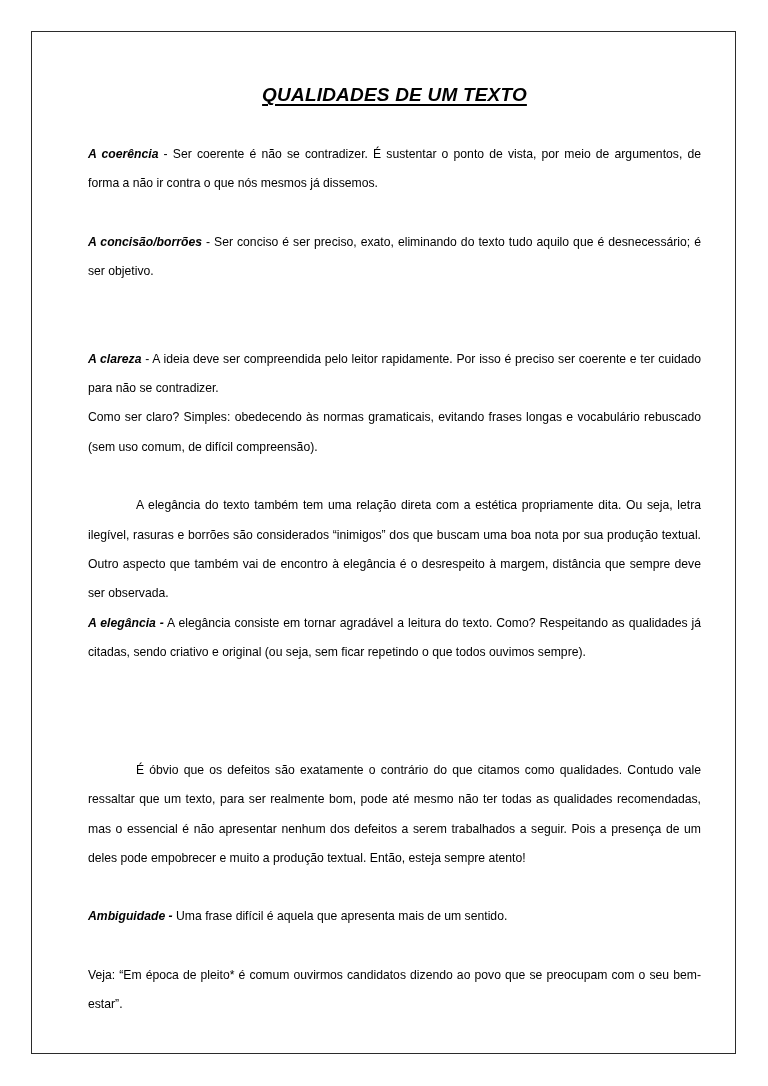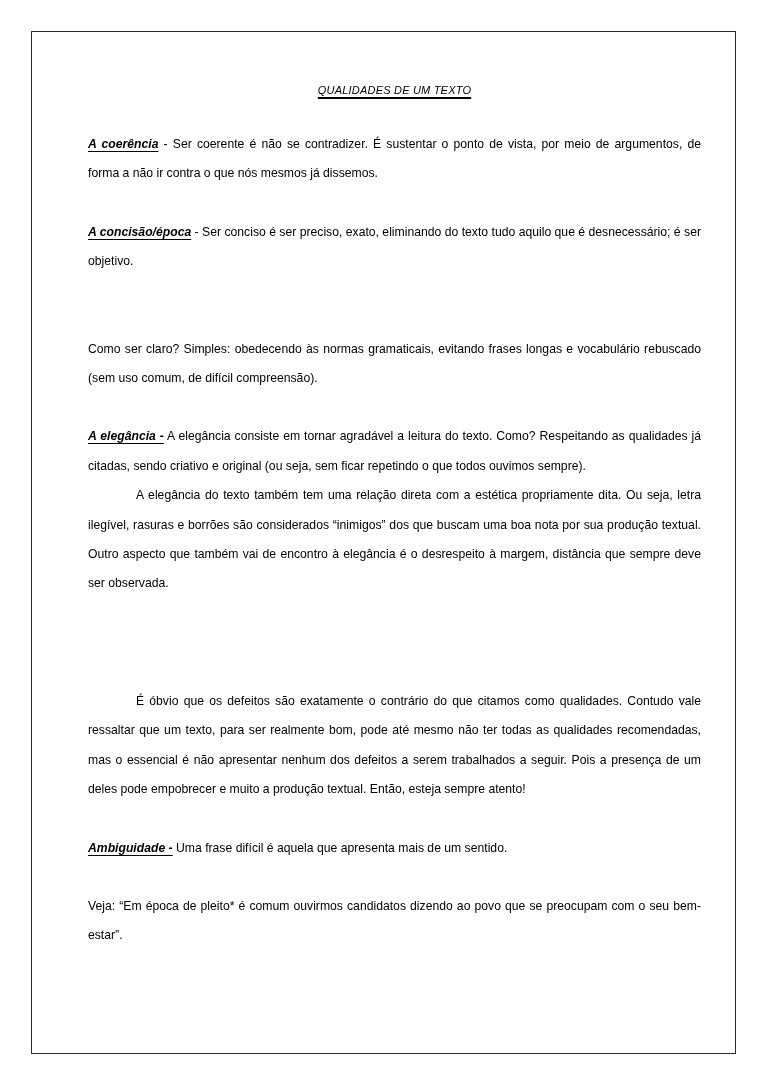--- a/index.html
+++ b/index.html
@@ -24,22 +24,22 @@
     box-sizing: border-box;
     background: #ffffff;
   }
   .content {
     position: absolute;
     left: 56px;
     top: 0;
     width: 613px;
   }
   h1.doc-title {
-    font-size: 11px;
-    font-weight: normal;
+    font-size: 19px;
+    font-weight: bold;
     font-style: italic;
     text-align: center;
     margin: 0;
     padding: 0;
     letter-spacing: 0.2px;
   }
   h1.doc-title span.ul {
     text-decoration: underline;
     text-underline-offset: 3px;
     text-decoration-thickness: 1.6px;
@@ -53,21 +53,20 @@
   }
   p.para.nojustify {
     text-align: left;
   }
   p.indent {
     text-indent: 48px;
   }
   .lead {
     font-weight: bold;
     font-style: italic;
-    text-decoration: underline;
     text-underline-offset: 2.5px;
     text-decoration-thickness: 1.4px;
   }
   .sp-title-1 { height: 52px; }
   .sp-after-title { height: 34px; }
   .sp-gap { height: 29px; }
   .sp-before-h2 { height: 57px; }
   .sp-after-h2 { height: 31px; }
 </style>
 </head>
@@ -79,35 +78,36 @@
     <div class="sp-title-1"></div>
 
     <h1 class="doc-title"><span class="ul">QUALIDADES DE UM TEXTO</span></h1>
 
     <div class="sp-after-title"></div>
 
     <p class="para"><span class="lead">A coerência</span><span> - Ser coerente é não se contradizer. É sustentar o ponto de vista, por meio de argumentos, de forma a não ir contra o que nós mesmos já dissemos.</span></p>
 
     <div class="sp-gap"></div>
 
-    <p class="para"><span class="lead">A  concisão/época</span><span> - Ser conciso é ser preciso, exato, eliminando do texto tudo aquilo que é desnecessário; é ser objetivo.</span></p>
+    <p class="para"><span class="lead">A  concisão/borrões</span><span> - Ser conciso é ser preciso, exato, eliminando do texto tudo aquilo que é desnecessário; é ser objetivo.</span></p>
 
     <div class="sp-gap"></div>
 
 
     <div class="sp-gap"></div>
 
+    <p class="para"><span class="lead">A clareza</span><span> - A ideia deve ser compreendida pelo leitor rapidamente. Por isso é preciso ser coerente e ter cuidado para não se contradizer.</span></p>
 
     <p class="para">Como ser claro? Simples: obedecendo às normas gramaticais, evitando frases longas e vocabulário rebuscado (sem uso comum, de difícil compreensão).</p>
 
     <div class="sp-gap"></div>
 
+    <p class="para indent">A elegância do texto também tem uma relação direta com a estética propriamente dita. Ou seja, letra ilegível, rasuras e borrões são considerados “inimigos” dos que buscam uma boa nota por sua produção textual. Outro aspecto que também vai de encontro à elegância é o desrespeito à margem, distância que sempre deve ser observada.</p>
+
     <p class="para"><span class="lead">A  elegância -</span><span> A elegância consiste em tornar agradável a leitura do texto. Como? Respeitando as qualidades já citadas, sendo criativo e original (ou seja, sem ficar repetindo o que todos ouvimos sempre).</span></p>
-
-    <p class="para indent">A elegância do texto também tem uma relação direta com a estética propriamente dita. Ou seja, letra ilegível, rasuras e borrões são considerados “inimigos” dos que buscam uma boa nota por sua produção textual. Outro aspecto que também vai de encontro à elegância é o desrespeito à margem, distância que sempre deve ser observada.</p>
 
     <div class="sp-before-h2"></div>
 
 
     <div class="sp-after-h2"></div>
 
     <p class="para indent">É óbvio que os defeitos são exatamente o contrário do que citamos como qualidades. Contudo vale ressaltar que um texto, para ser realmente bom, pode até mesmo não ter todas as qualidades recomendadas, mas o essencial é não apresentar nenhum dos defeitos a serem trabalhados a seguir. Pois a presença de um deles pode empobrecer e muito a produção textual. Então, esteja sempre atento!</p>
 
     <div class="sp-gap"></div>
 

